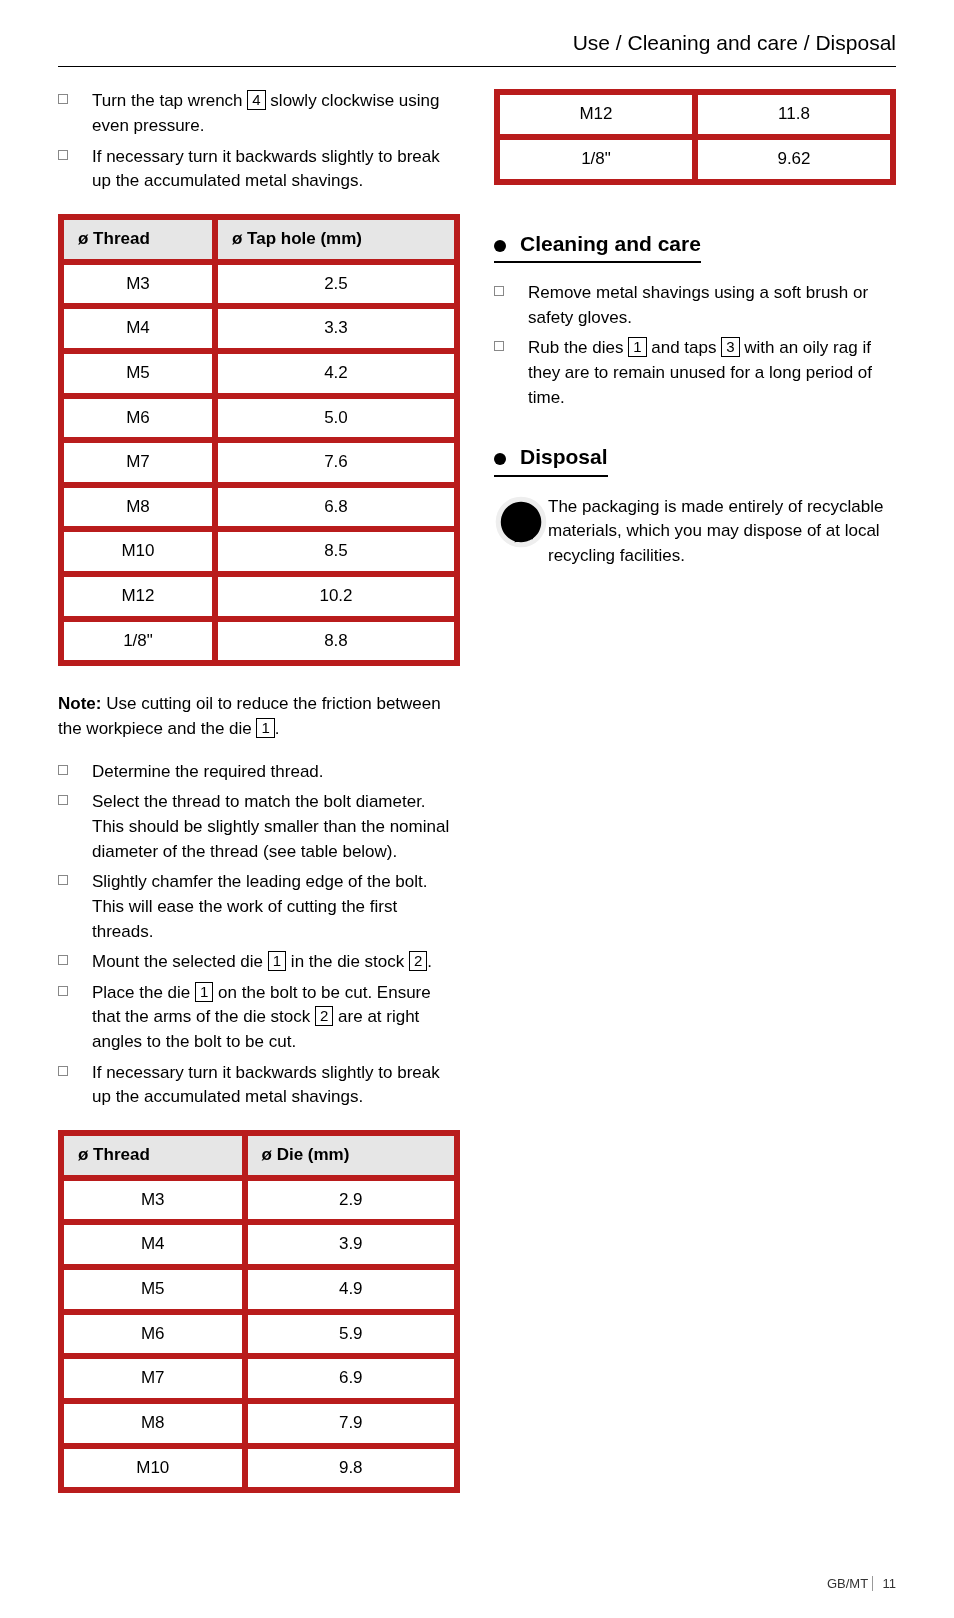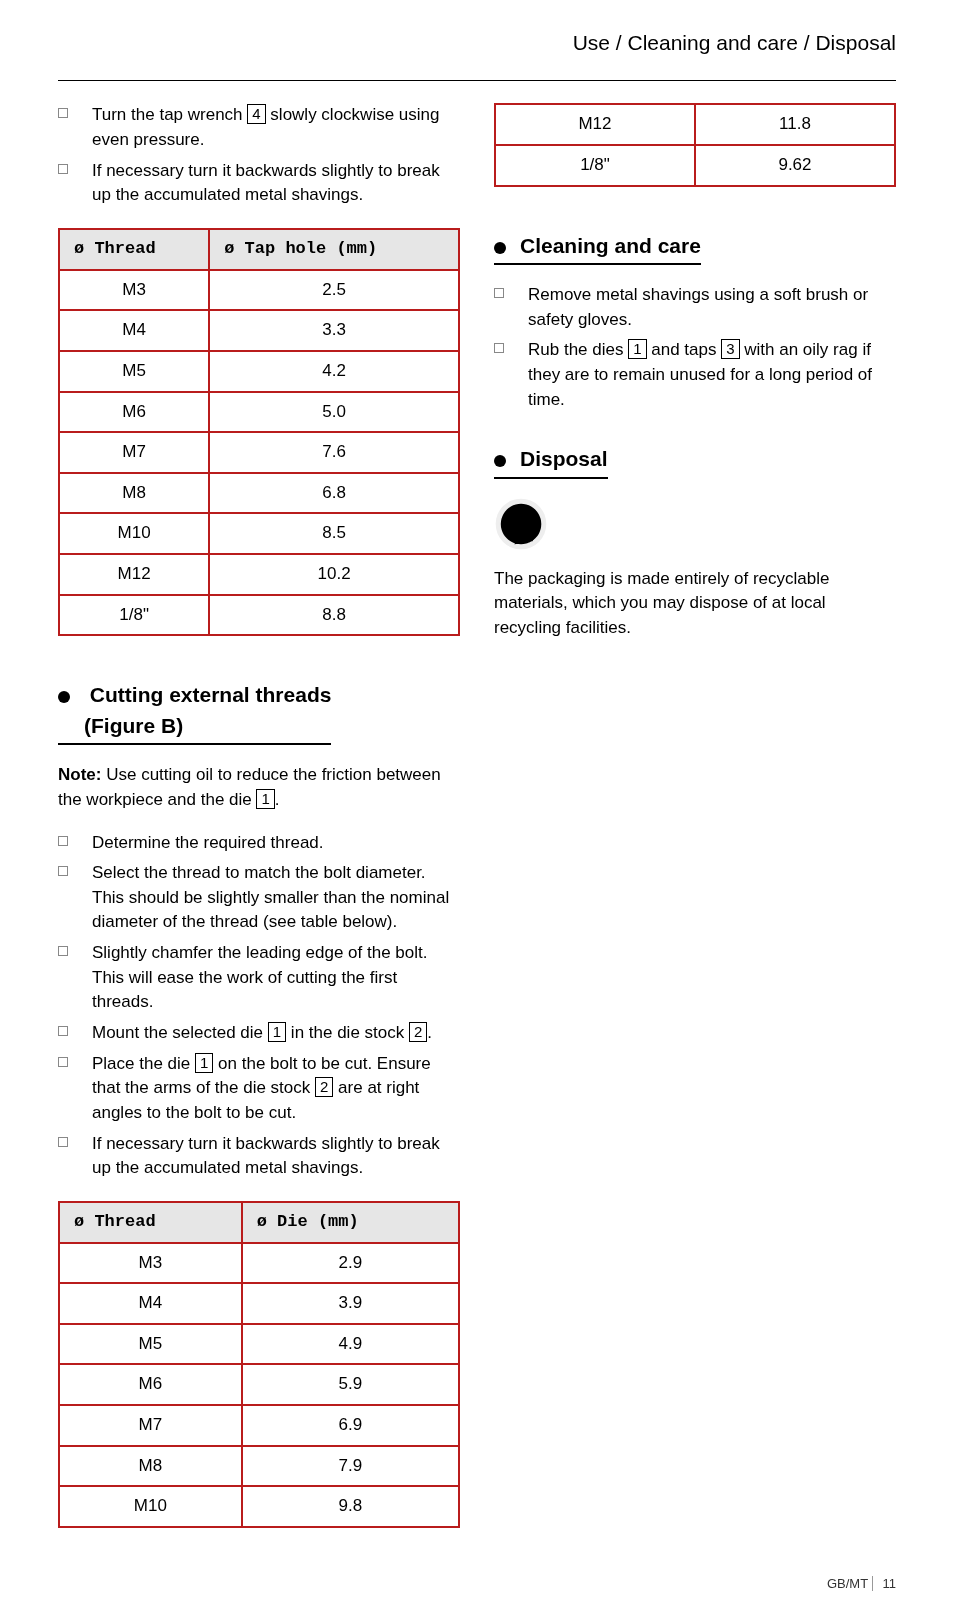--- a/index.html
+++ b/index.html
@@ -10,21 +10,21 @@
     color: #000;
     background: #fff;
     width: 954px;
     height: 1618px;
     position: relative;
     padding: 28px 58px 0 58px;
   }
   .header {
     text-align: right;
     font-size: 21px;
-    padding-bottom: 22px;
+    padding-bottom: 8px;
     border-bottom: 1px solid #000;
     margin-bottom: 22px;
   }
   .cols {
     display: flex;
     gap: 34px;
     justify-content: space-between;
   }
   .col { flex: 1; min-width: 0; }
   ul.cb { list-style: none; padding-left: 0; }
@@ -40,31 +40,30 @@
     width: 8px; height: 8px;
     border: 1px solid #888;
   }
   table {
     border-collapse: collapse;
     width: 100%;
     margin-top: 20px;
     margin-bottom: 26px;
   }
   table th, table td {
-    border: 2px solid #b91c1c;
+    border: 6px solid #b91c1c;
     padding: 7px 10px;
     text-align: center;
     font-size: 17px;
   }
   table th {
     background: #e6e6e6;
     font-weight: bold;
     text-align: left;
     padding-left: 14px;
-    font-family: Liberation Mono, monospace;
   }
   .sec-head {
     font-weight: bold;
     font-size: 21px;
     border-bottom: 2.5px solid #000;
     display: inline-block;
     padding-bottom: 2px;
     margin: 18px 0 18px 0;
   }
   .bullet-head::before {
@@ -88,21 +87,21 @@
   .boxnum {
     display: inline-block;
     border: 1px solid #000;
     min-width: 18px;
     padding: 0 4px;
     text-align: center;
     font-size: 15px;
     line-height: 18px;
     vertical-align: 1px;
   }
-  .recycle-row { display: flex; gap: 16px; margin-bottom: 4px; flex-direction: column; }
+  .recycle-row { display: flex; margin-bottom: 4px; }
   .recycle-icon {
     width: 54px; height: 54px; flex: 0 0 54px;
   }
   .recycle-icon svg { width: 100%; height: 100%; }
   .footer {
     position: absolute;
     bottom: 24px; right: 58px;
     font-size: 13px;
     color: #333;
   }
@@ -163,26 +162,20 @@
             <td>M12</td>
             <td>10.2</td>
           </tr>
           <tr>
             <td>1/8"</td>
             <td>8.8</td>
           </tr>
         </tbody>
     </table>
 
-    <div>
-      <span class="sec-head bullet-head">
-        <span>Cutting external threads</span><br>
-        <span class="sub-head">(Figure B)</span>
-      </span>
-    </div>
 
     <p class="note">
       <b>Note:</b><span> Use cutting oil to reduce the friction between the workpiece and the die </span><span class="boxnum">1</span>.
     </p>
 
     <ul class="cb" id="cut-list">
         <li>Determine the required thread.</li>
         <li>Select the thread to match the bolt diameter. This should be slightly smaller than the nominal diameter of the thread (see table below).</li>
         <li>Slightly chamfer the leading edge of the bolt. This will ease the work of cutting the first threads.</li>
         <li>Mount the selected die <span class="boxnum">1</span> in the die stock <span class="boxnum">2</span>.</li>

